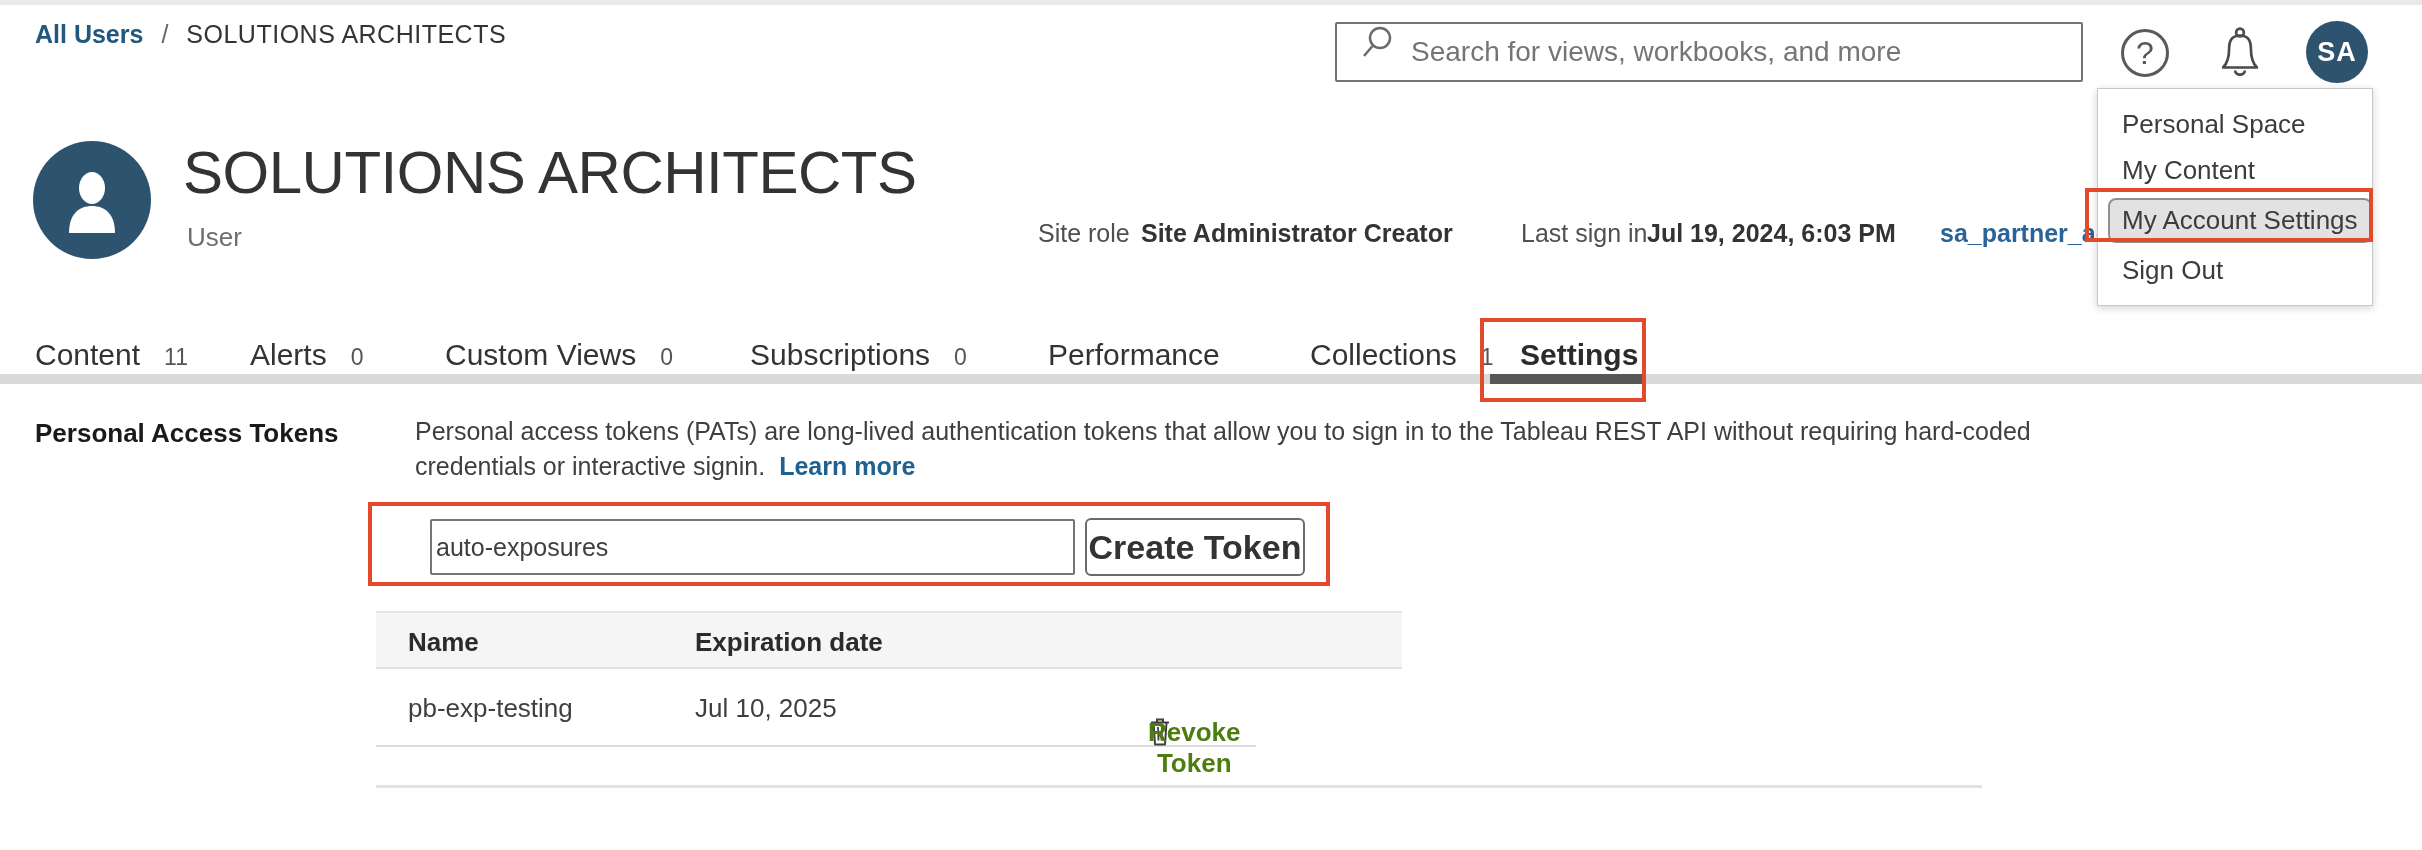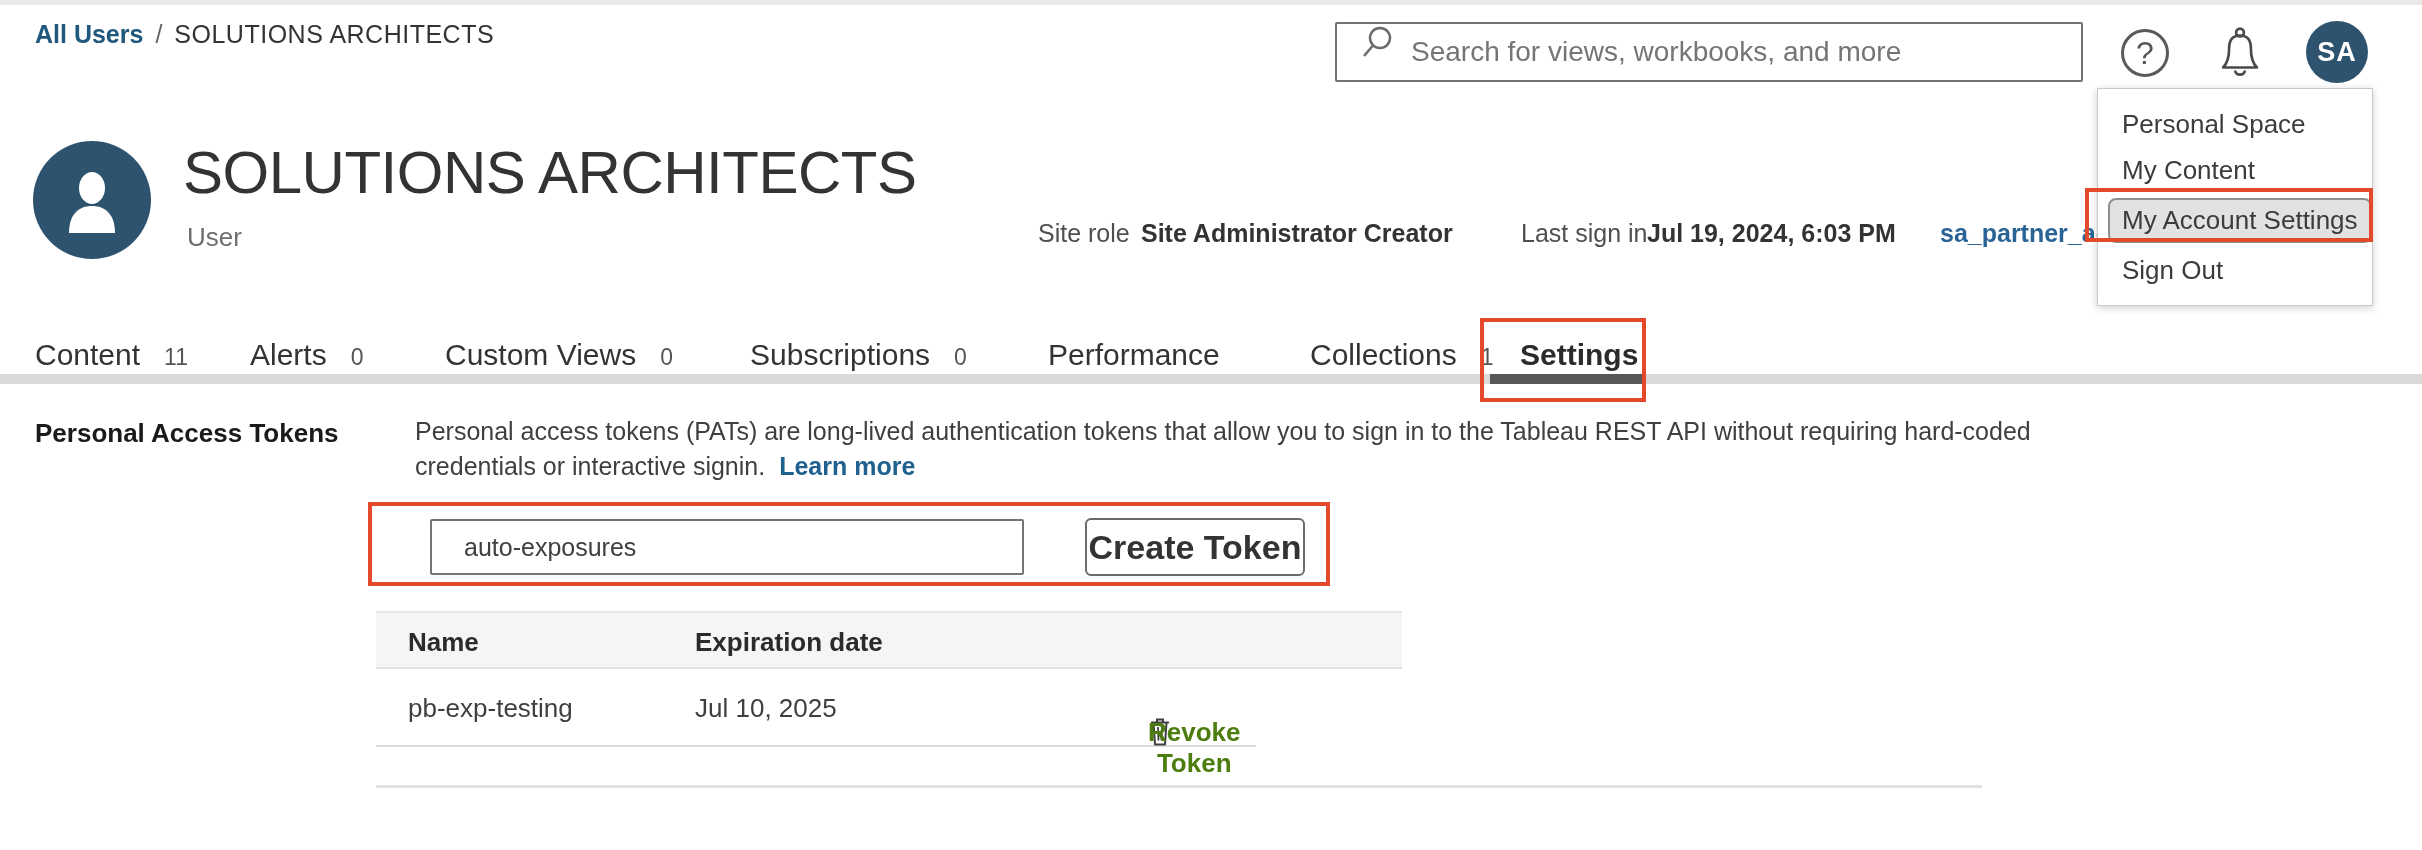--- a/index.html
+++ b/index.html
@@ -3,21 +3,21 @@
 <meta charset="utf-8">
 <style>
   * { margin:0; padding:0; box-sizing:border-box; }
   html,body { background:#fff; }
   body { font-family:"Liberation Sans", sans-serif; color:#333; }
   #stage { position:relative; width:2422px; height:850px; background:#fff; overflow:hidden; }
 
   .top-strip { position:absolute; left:0; top:0; width:2422px; height:5px; background:#e9e9e9; }
 
   
-  .breadcrumb { position:absolute; left:35px; top:20px; font-size:25px; display:flex; align-items:center; gap:12px; }
+  .breadcrumb { position:absolute; left:35px; top:20px; font-size:25px; display:flex; align-items:center; gap:18px; }
   .crumb-link { color:#20587e; font-weight:bold; cursor:pointer; }
   .crumb-sep { color:#666; }
   .crumb-current { color:#333; letter-spacing:0.5px; }
 
   
   .search-box { position:absolute; left:1335px; top:22px; width:748px; height:60px; border:2px solid #737373; border-radius:2px; background:#fff; display:flex; padding-left:20px; }
   .search-box input { border:none; outline:none; font-family:"Liberation Sans", sans-serif; font-size:28px; color:#444; width:640px; margin-left:14px; background:transparent; }
   .search-box input::placeholder { color:#757575; opacity:1; }
 
   
@@ -41,21 +41,21 @@
   .tab-underline-active { position:absolute; left:1490px; top:374px; width:155px; height:10px; background:#585858; z-index:2; }
   .tab { position:absolute; top:338px; display:inline-flex; align-items:baseline; gap:24px; font-size:30px; color:#333; cursor:pointer; white-space:nowrap; }
   .tab .count { font-size:23px; color:#555; }
   .tab.selected { font-weight:bold; color:#2b2b2b; }
 
   
   .section-title { position:absolute; left:35px; top:418px; font-size:26px; font-weight:bold; color:#1a1a1a; }
   .description { position:absolute; left:415px; top:414px; font-size:25px; color:#3f3f3f; line-height:35px; }
   .learn-more { color:#20618f; font-weight:bold; margin-left:14px; cursor:pointer; }
 
-  .token-input { position:absolute; left:430px; top:519px; width:594px; height:56px; border:2px solid #757575; border-radius:2px; font-family:"Liberation Sans", sans-serif; font-size:25px; color:#3f3f3f; padding:0 32px; outline:none; }
+  .token-input { position:absolute; left:430px; top:519px; width:645px; height:56px; border:2px solid #757575; border-radius:2px; font-family:"Liberation Sans", sans-serif; font-size:25px; color:#3f3f3f; padding:0 4px; outline:none; }
   .create-btn { position:absolute; left:1085px; top:518px; width:220px; height:58px; background:#fff; border:2px solid #6b6b6b; border-radius:6px; font-family:"Liberation Sans", sans-serif; font-size:34px; font-weight:bold; color:#333; cursor:pointer; }
 
   
   .pat-table { position:absolute; left:376px; top:611px; width:1026px; }
   .pat-thead { position:relative; height:58px; background:#f5f5f5; border-top:2px solid #e6e6e6; border-bottom:2px solid #e2e2e2; }
   .pat-thead span { position:absolute; top:14px; font-size:26px; font-weight:bold; color:#2b2b2b; }
   .th-name { left:32px; }
   .th-exp { left:319px; }
   .pat-row { position:relative; height:78px; width:880px; border-bottom:2px solid #dcdcdc; }
   .pat-row span { position:absolute; top:24px; font-size:26px; color:#3f3f3f; }

